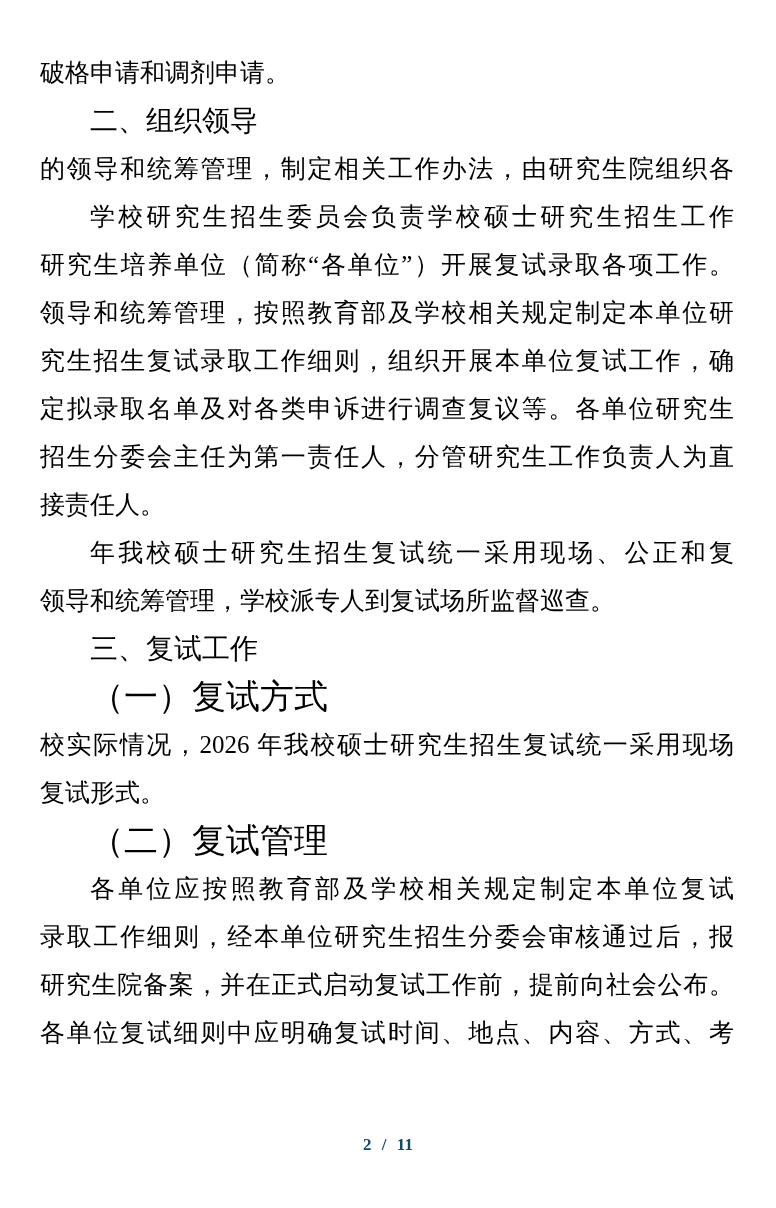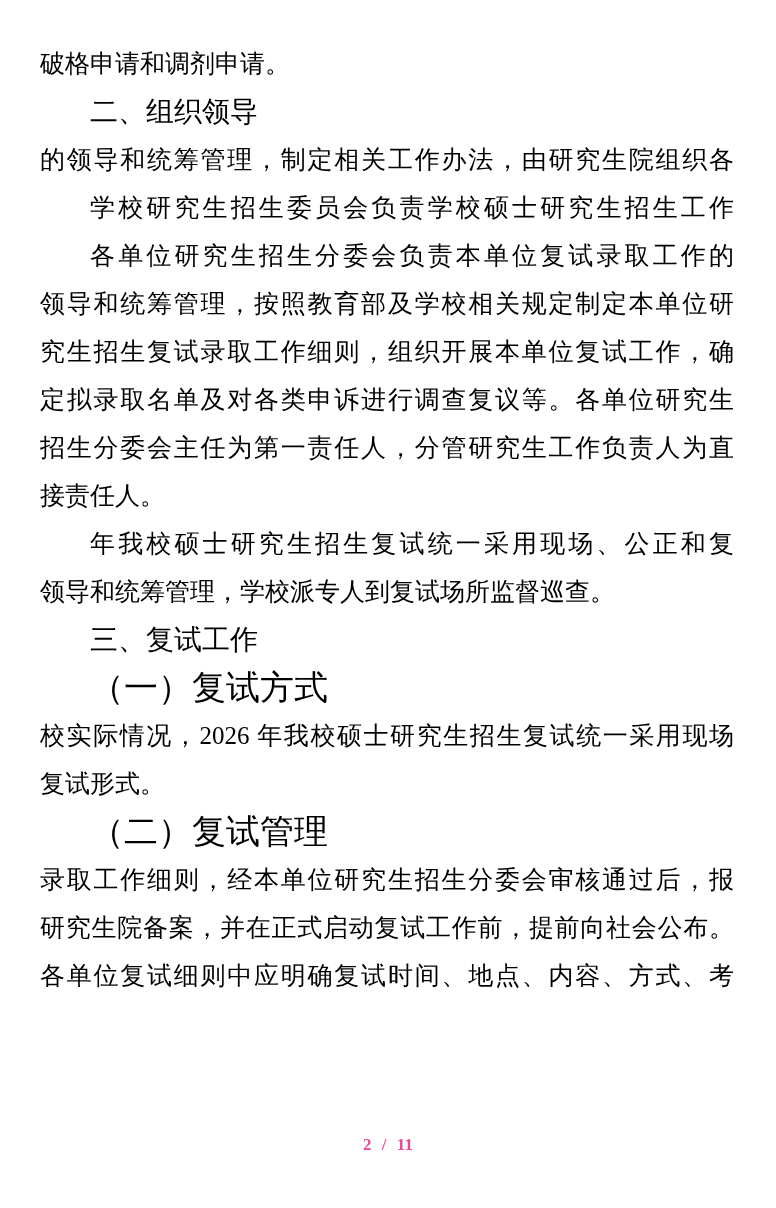--- a/index.html
+++ b/index.html
@@ -10,21 +10,21 @@
   .page {
     position: relative;
     width: 776px;
     height: 1208px;
     background: #ffffff;
     overflow: hidden;
     color: #000000;
   }
   .content {
     position: absolute;
-    top: 40px;
+    top: 49px;
     left: 40px;
     width: 694px;
   }
   .line {
     display: block;
     height: 48px;
     line-height: 48px;
     white-space: nowrap;
     font-size: 25px;
     color: #000000;
@@ -54,48 +54,49 @@
     position: absolute;
     top: 1130px;
     left: 0;
     width: 776px;
     height: 30px;
     line-height: 30px;
     text-align: center;
     font-family: "Liberation Serif", serif;
     font-weight: bold;
     font-size: 17px;
-    color: #ec4899;
+    color: #0c4a6e;
   }
   .footer span {
     margin: 0 3px;
   }
 </style>
 </head>
 <body>
 
 <div class="page">
   <div class="content" id="content">
       <div class="line style-body">破格申请和调剂申请。</div>
       <div class="line style-heading indent">二、组织领导</div>
       <div class="line style-body justify">的领导和统筹管理，制定相关工作办法，由研究生院组织各</div>
       <div class="line style-body indent justify">学校研究生招生委员会负责学校硕士研究生招生工作</div>
-      <div class="line style-body indent justify">各单位研究生招生分委会负责本单位复试录取工作的</div>
+      <div class="line style-body justify">研究生培养单位（简称“各单位”）开展复试录取各项工作。</div>
       <div class="line style-body justify">领导和统筹管理，按照教育部及学校相关规定制定本单位研</div>
       <div class="line style-body justify">究生招生复试录取工作细则，组织开展本单位复试工作，确</div>
       <div class="line style-body justify">定拟录取名单及对各类申诉进行调查复议等。各单位研究生</div>
       <div class="line style-body justify">招生分委会主任为第一责任人，分管研究生工作负责人为直</div>
       <div class="line style-body">接责任人。</div>
       <div class="line style-body indent justify">年我校硕士研究生招生复试统一采用现场、公正和复</div>
       <div class="line style-body">领导和统筹管理，学校派专人到复试场所监督巡查。</div>
       <div class="line style-heading indent">三、复试工作</div>
       <div class="line style-subheading indent">（一）复试方式</div>
       <div class="line style-body justify">校实际情况，2026 年我校硕士研究生招生复试统一采用现场</div>
       <div class="line style-body">复试形式。</div>
       <div class="line style-subheading indent">（二）复试管理</div>
+      <div class="line style-body indent justify">各单位应按照教育部及学校相关规定制定本单位复试</div>
       <div class="line style-body justify">录取工作细则，经本单位研究生招生分委会审核通过后，报</div>
       <div class="line style-body justify">研究生院备案，并在正式启动复试工作前，提前向社会公布。</div>
       <div class="line style-body justify">各单位复试细则中应明确复试时间、地点、内容、方式、考</div>
     </div>
   <div class="footer">
     <span>2</span>
     <span>/</span>
     <span>11</span>
   </div>
 </div>

